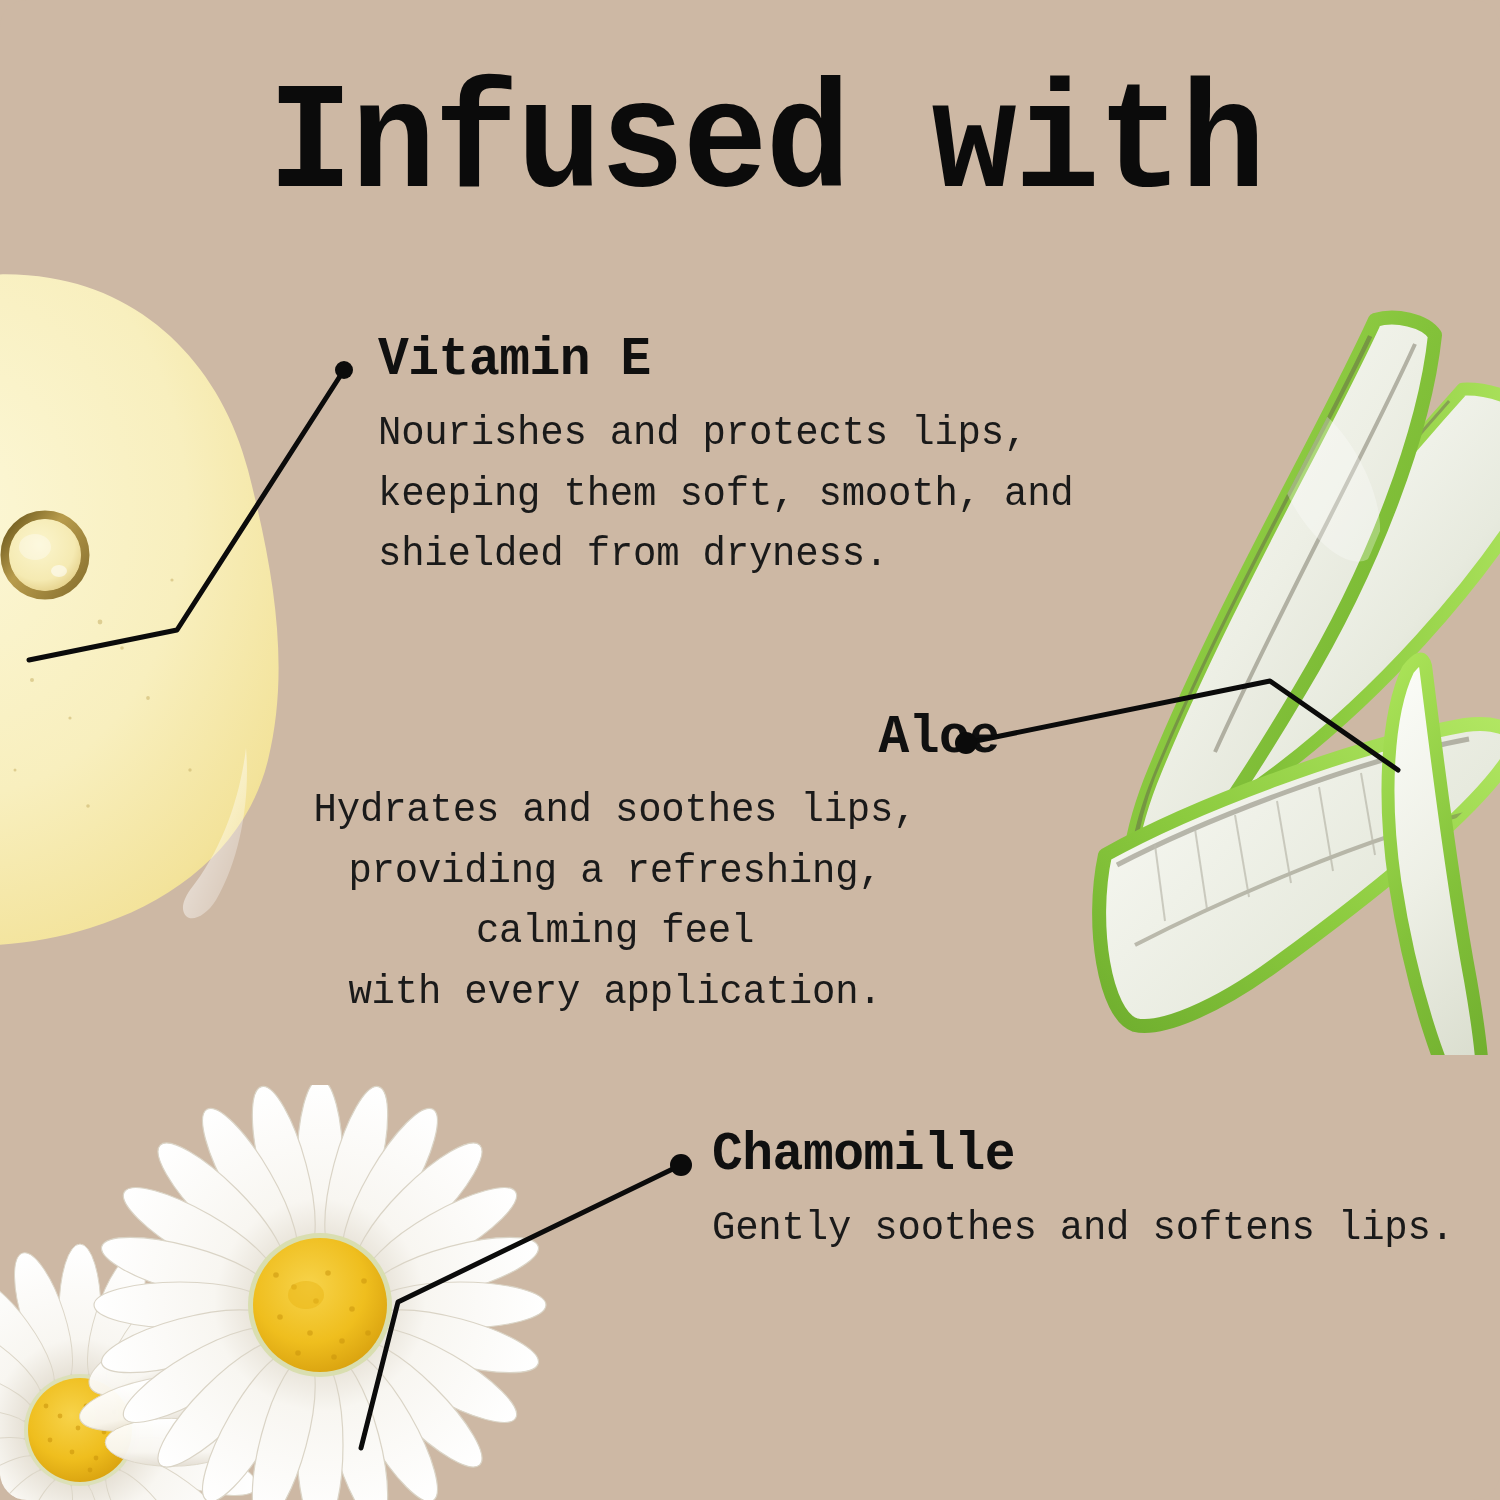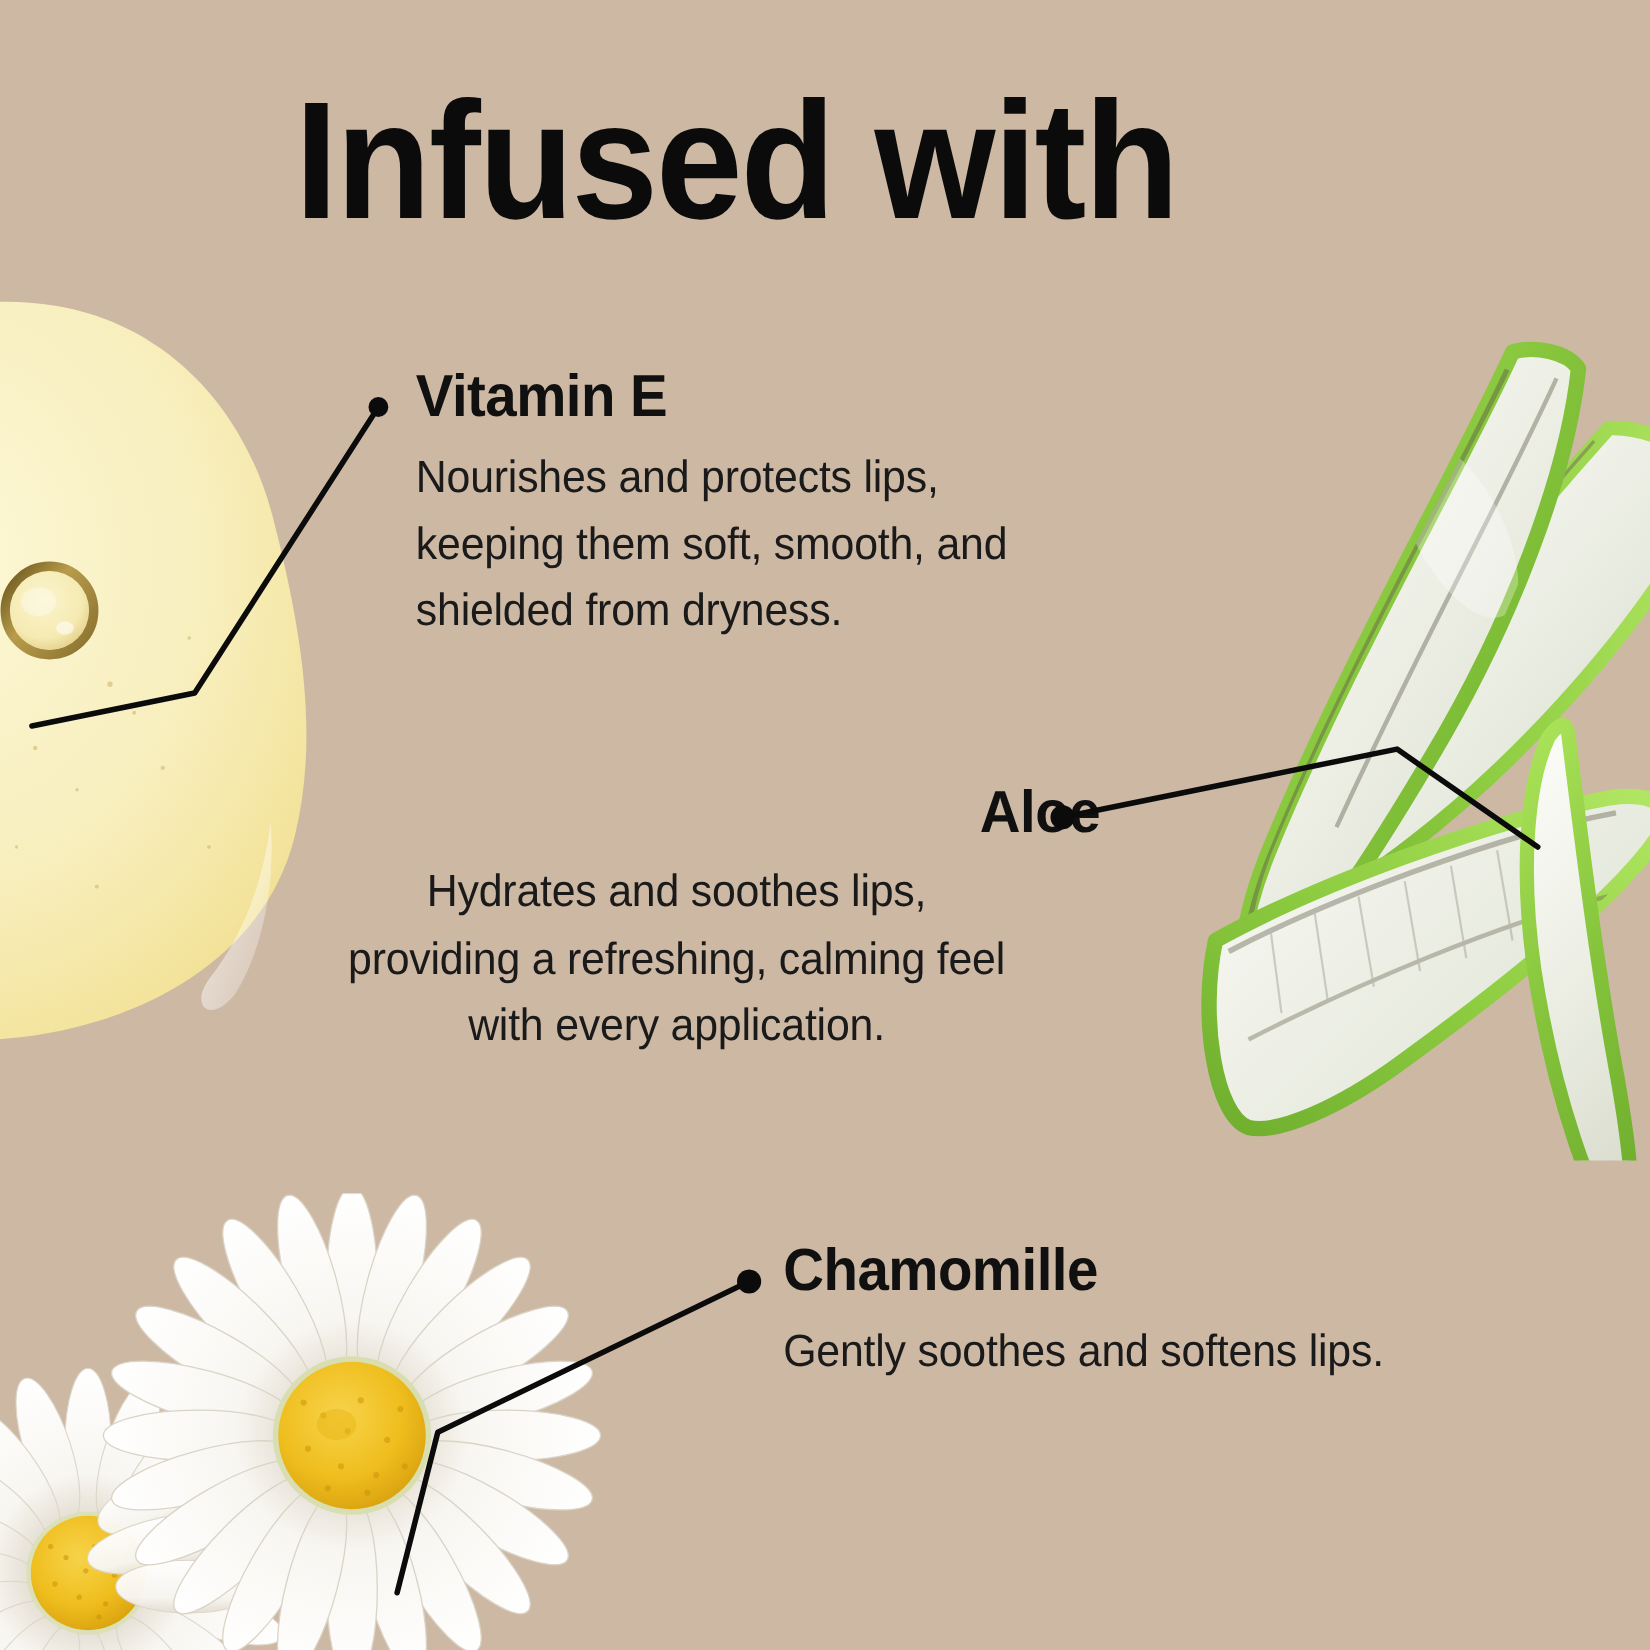--- a/index.html
+++ b/index.html
@@ -6,21 +6,22 @@
     margin: 0;
     padding: 0;
     background: #CDB8A4;
   }
   #stage {
     position: relative;
     width: 1500px;
     height: 1500px;
     background: #CDB8A4;
     overflow: hidden;
-    font-family: Liberation Sans, sans-serif;
+    font-family: Liberation Mono, monospace;
+    border-radius: 27px;
     -webkit-font-smoothing: antialiased;
   }
 
   
   #title {
     position: absolute;
     left: 268px;
     top: 70px;
     font-size: 152px;
     line-height: 1.0;

